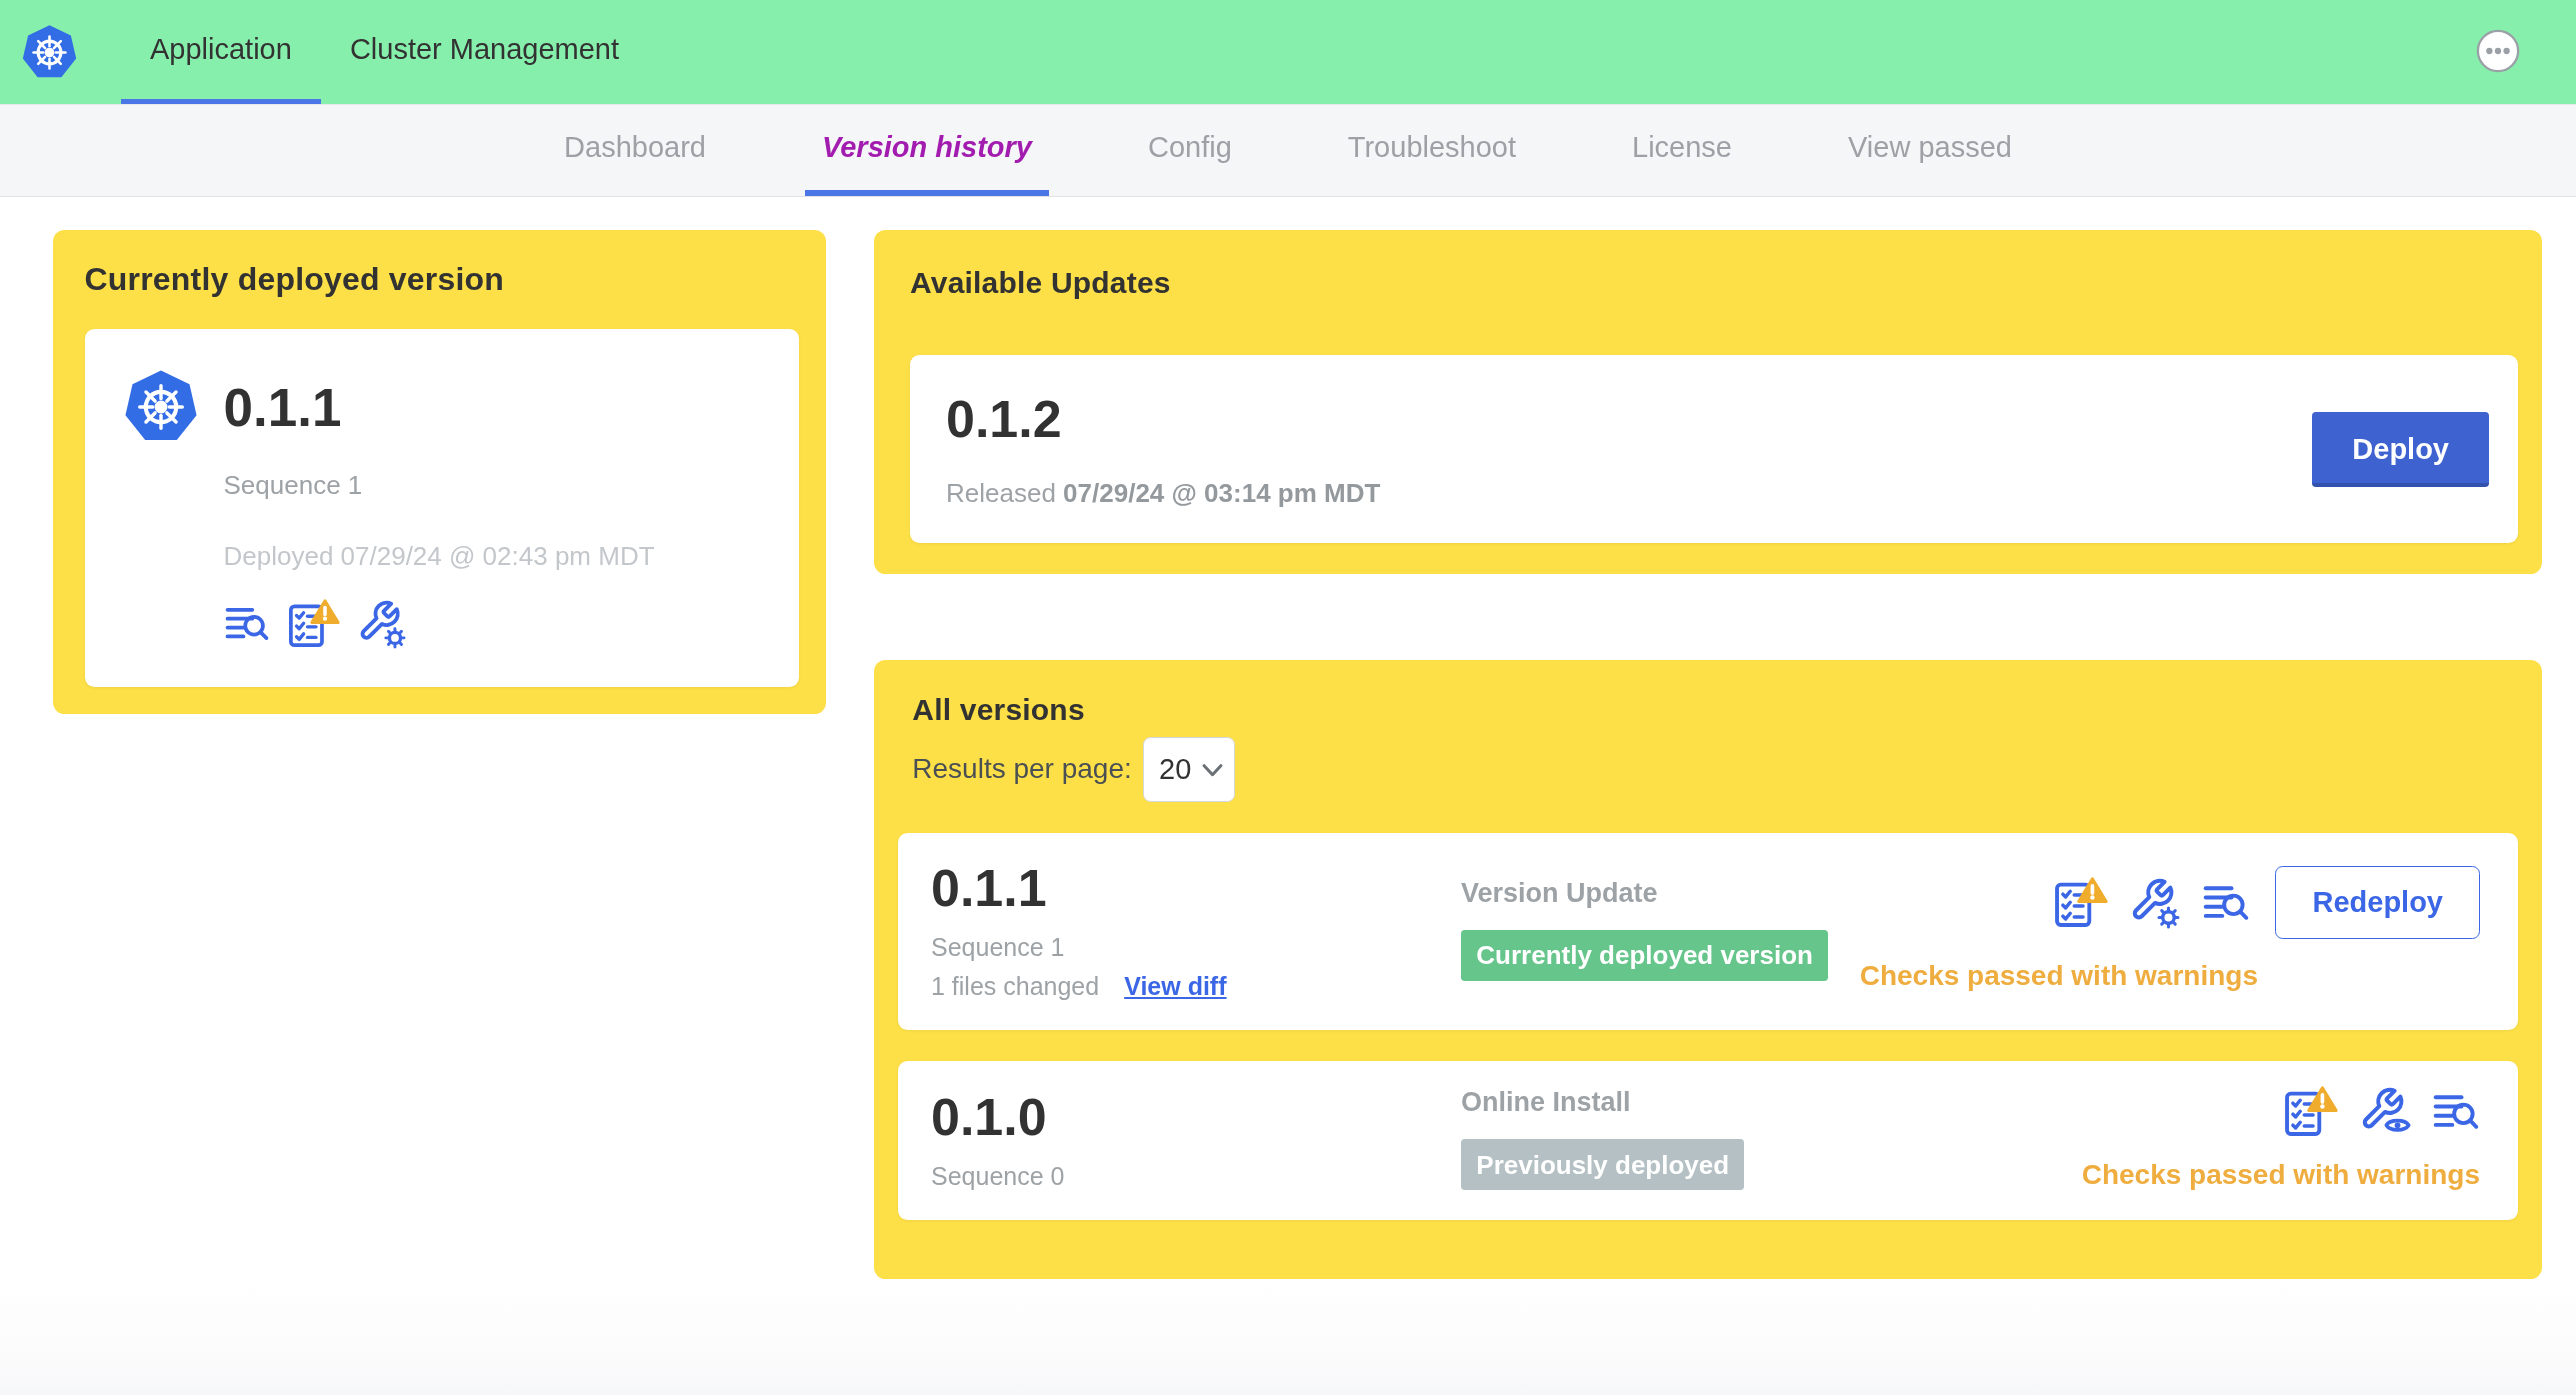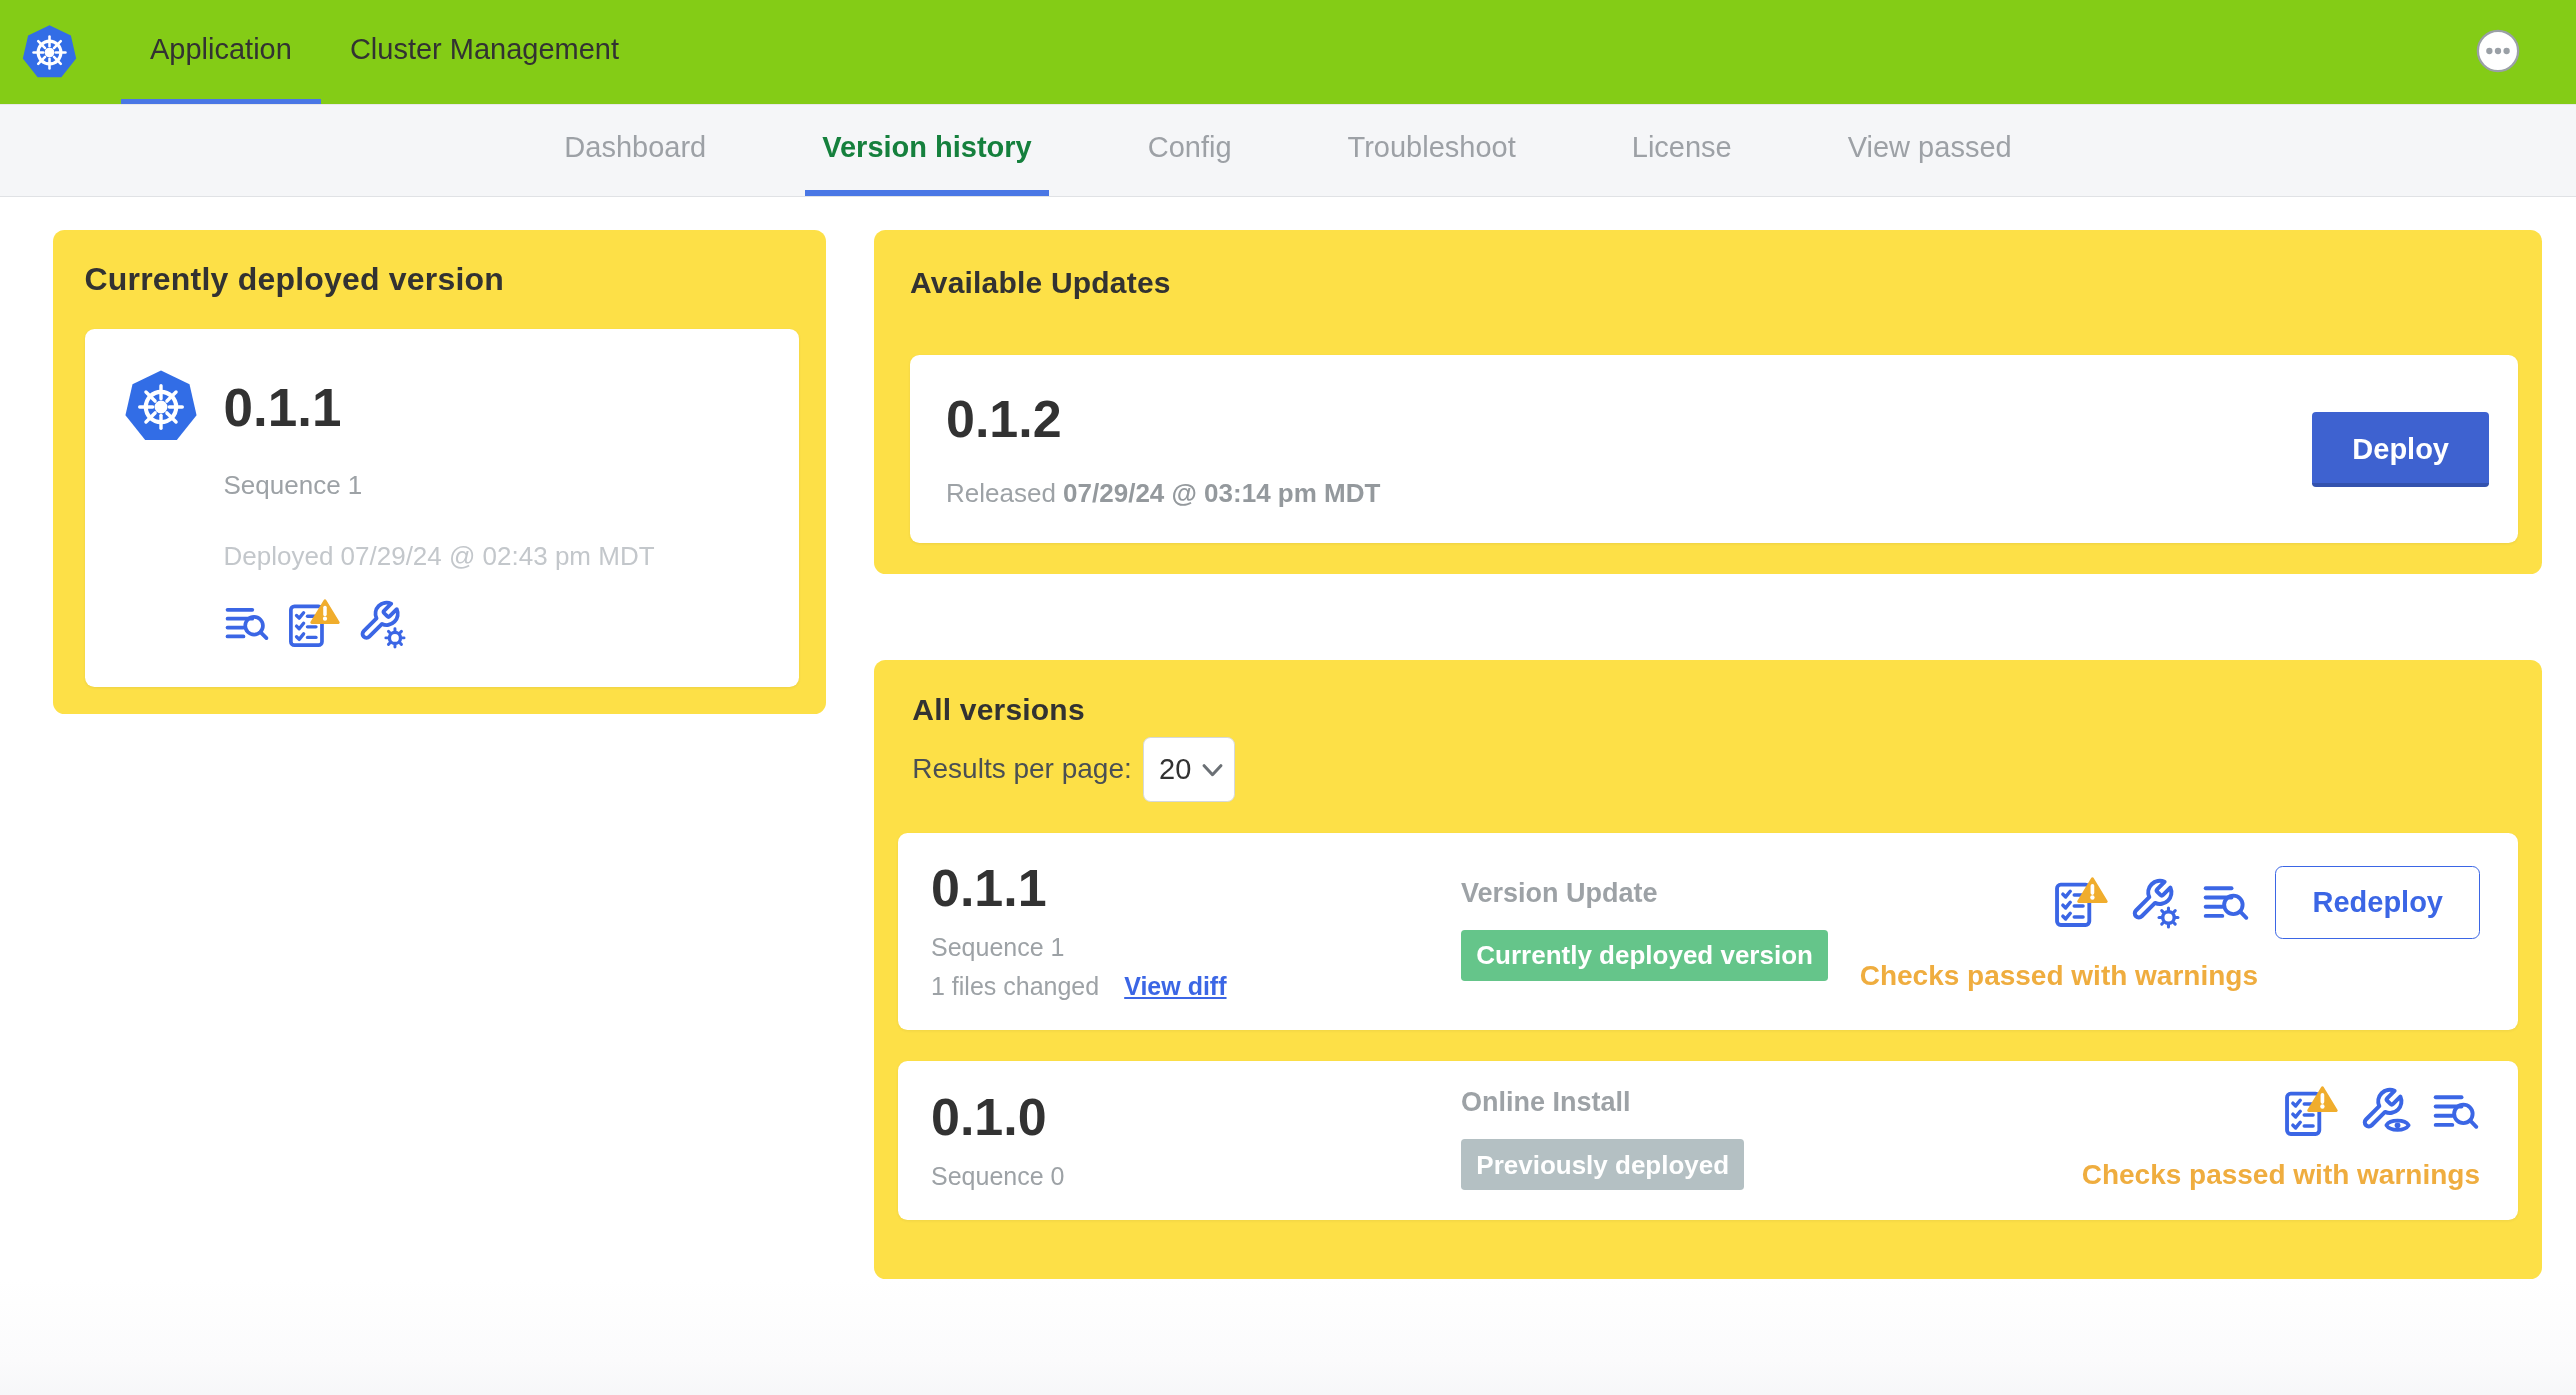--- a/index.html
+++ b/index.html
@@ -4,42 +4,42 @@
 <style>
   * { margin:0; padding:0; box-sizing:border-box; }
   html,body { width:2576px; height:1396px; overflow:hidden; }
   body {
     font-family:"Liberation Sans","DejaVu Sans",sans-serif;
     background:#ffffff; color:#323232;
     display:flex; flex-direction:column;
   }
   
   .header {
-    height:105px; background:#84cc16; border-bottom:1px solid #e8e8e8;
+    height:105px; background:#86efac; border-bottom:1px solid #e8e8e8;
     display:flex; align-items:stretch; flex:none;
   }
   .logo-wrap { width:57px; margin:24px 0 0 21px; flex:none; }
   .header-tabs { display:flex; margin-left:43px; }
   .header-tab {
     display:flex; align-items:center; padding:0 29px; font-size:29px;
     color:#323232; cursor:pointer; border-bottom:5.7px solid transparent;
   }
   .header-tab.active { border-bottom-color:#4a77e5; }
   .header-spacer { flex:1; }
   .kebab-btn { width:46px; height:46px; margin:28px 55px 0 0; cursor:pointer; flex:none; }
   
   .subnav {
     height:92px; background:#f5f6f8; border-bottom:1px solid #e0e2e5;
     display:flex; justify-content:center; gap:82px; flex:none;
   }
   .subnav-tab {
     display:flex; align-items:center; padding:0 17px; font-size:29px;
     color:#9da1a6; font-weight:500; cursor:pointer; border-bottom:6.7px solid transparent;
   }
-  .subnav-tab.active { color:#15803d; font-weight:700; border-bottom-color:#4a77e5; }
+  .subnav-tab.active { color:#a21caf; font-weight:700; border-bottom-color:#4a77e5;font-style:italic; }
   
   .main { flex:1; padding:33px 34px 0 53px; display:flex; gap:48px; align-items:flex-start; }
   .card { background:#fde047; border-radius:11.5px; }
   
   .current-card { width:773px; flex:none; padding:31px 27px 27px 31.5px; }
   .current-card h2 { font-size:32px; font-weight:700; letter-spacing:0.2px; }
   .current-inner {
     background:#fff; border-radius:9.5px; margin-top:31px; padding:40px 38px 38px 38px;
     box-shadow:0 1px 2.9px rgba(50,50,50,.08);
   }

